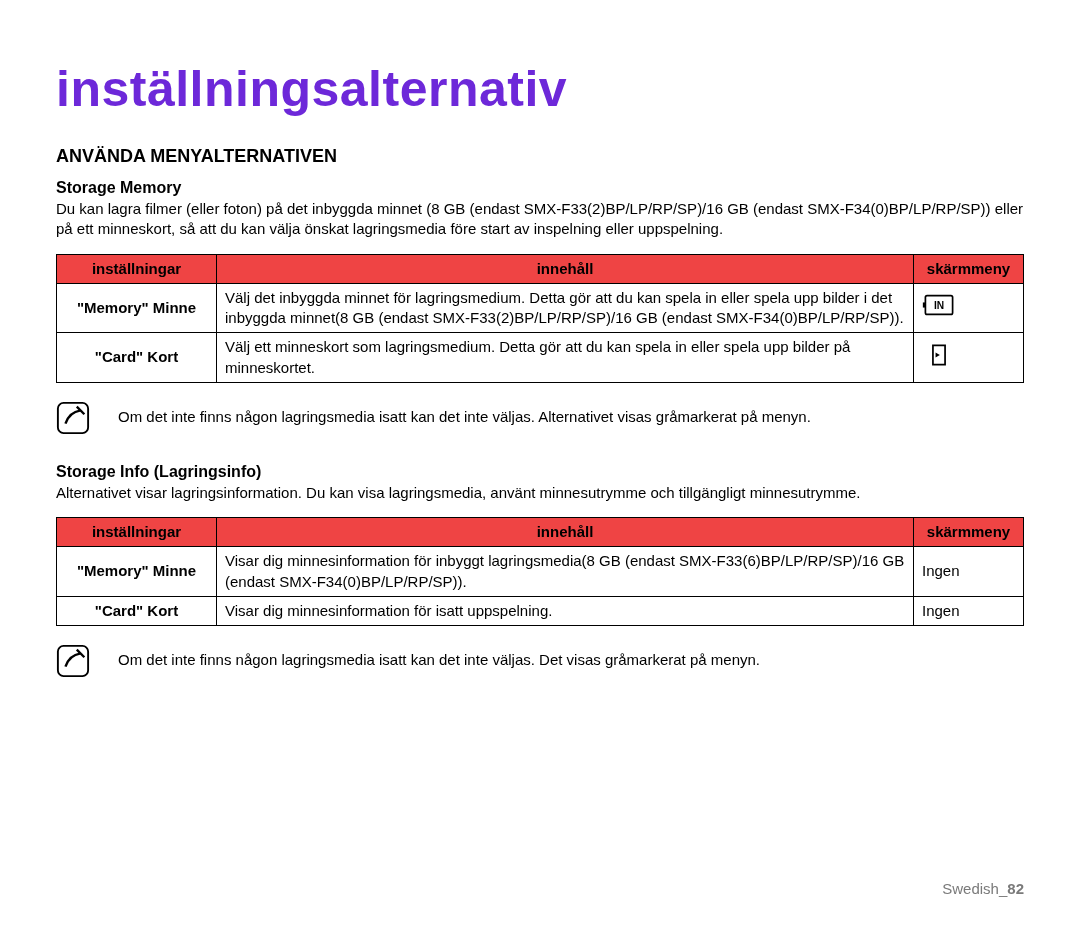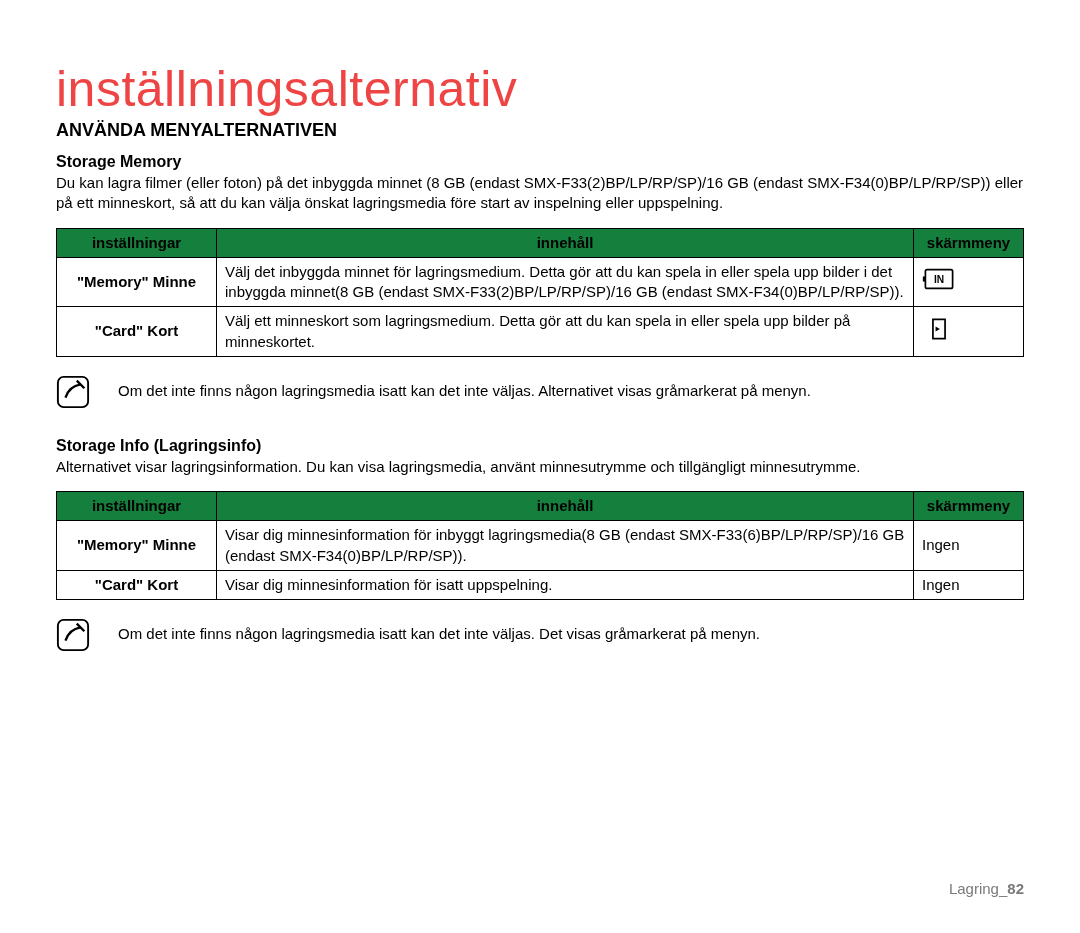--- a/index.html
+++ b/index.html
@@ -6,24 +6,24 @@
   html, body { width: 1080px; height: 933px; }
   body {
     font-family: Arial, Helvetica, sans-serif;
     background: #fff;
     color: #000;
     padding: 60px 56px 32px 56px;
     position: relative;
   }
   .page-title {
     font-size: 50px;
-    font-weight: 400;
+    font-weight: 700;
     letter-spacing: 0.5px;
-    margin-bottom: 2px;
-    color: #ef4444;
+    margin-bottom: 28px;
+    color: #6d28d9;
   }
   .section-title {
     font-size: 18px;
     font-weight: 700;
     margin-bottom: 8px;
   }
   .subhead {
     font-size: 16px;
     font-weight: 700;
     margin-top: 12px;
@@ -41,21 +41,21 @@
     table-layout: fixed;
   }
   th, td {
     border: 1px solid #000;
     padding: 4px 8px;
     font-size: 15px;
     line-height: 1.35;
     vertical-align: middle;
   }
   th {
-    background: #15803d;
+    background: #ef4444;
     font-weight: 700;
     text-align: center;
   }
   td.row-label {
     background: #fff;
     font-weight: 700;
     text-align: center;
     width: 160px;
   }
   td.icon-cell {
@@ -191,14 +191,14 @@
     <svg viewBox="0 0 36 36" width="34" height="34">
       <rect x="2" y="2" width="32" height="32" rx="6" fill="none" stroke="#000" stroke-width="2"></rect>
       <path d="M10 24 Q14 12 26 10" fill="none" stroke="#000" stroke-width="2.5"></path>
       <line x1="22" y1="6" x2="30" y2="14" stroke="#000" stroke-width="2.5"></line>
     </svg>
   </span>
   <div class="note-text">Om det inte finns någon lagringsmedia isatt kan det inte väljas. Det visas gråmarkerat på menyn.</div>
 </div>
 
 <div class="footer">
-  <span>Lagring</span>_<span class="pagenum">82</span>
+  <span>Swedish</span>_<span class="pagenum">82</span>
 </div>
 
 </body></html>

